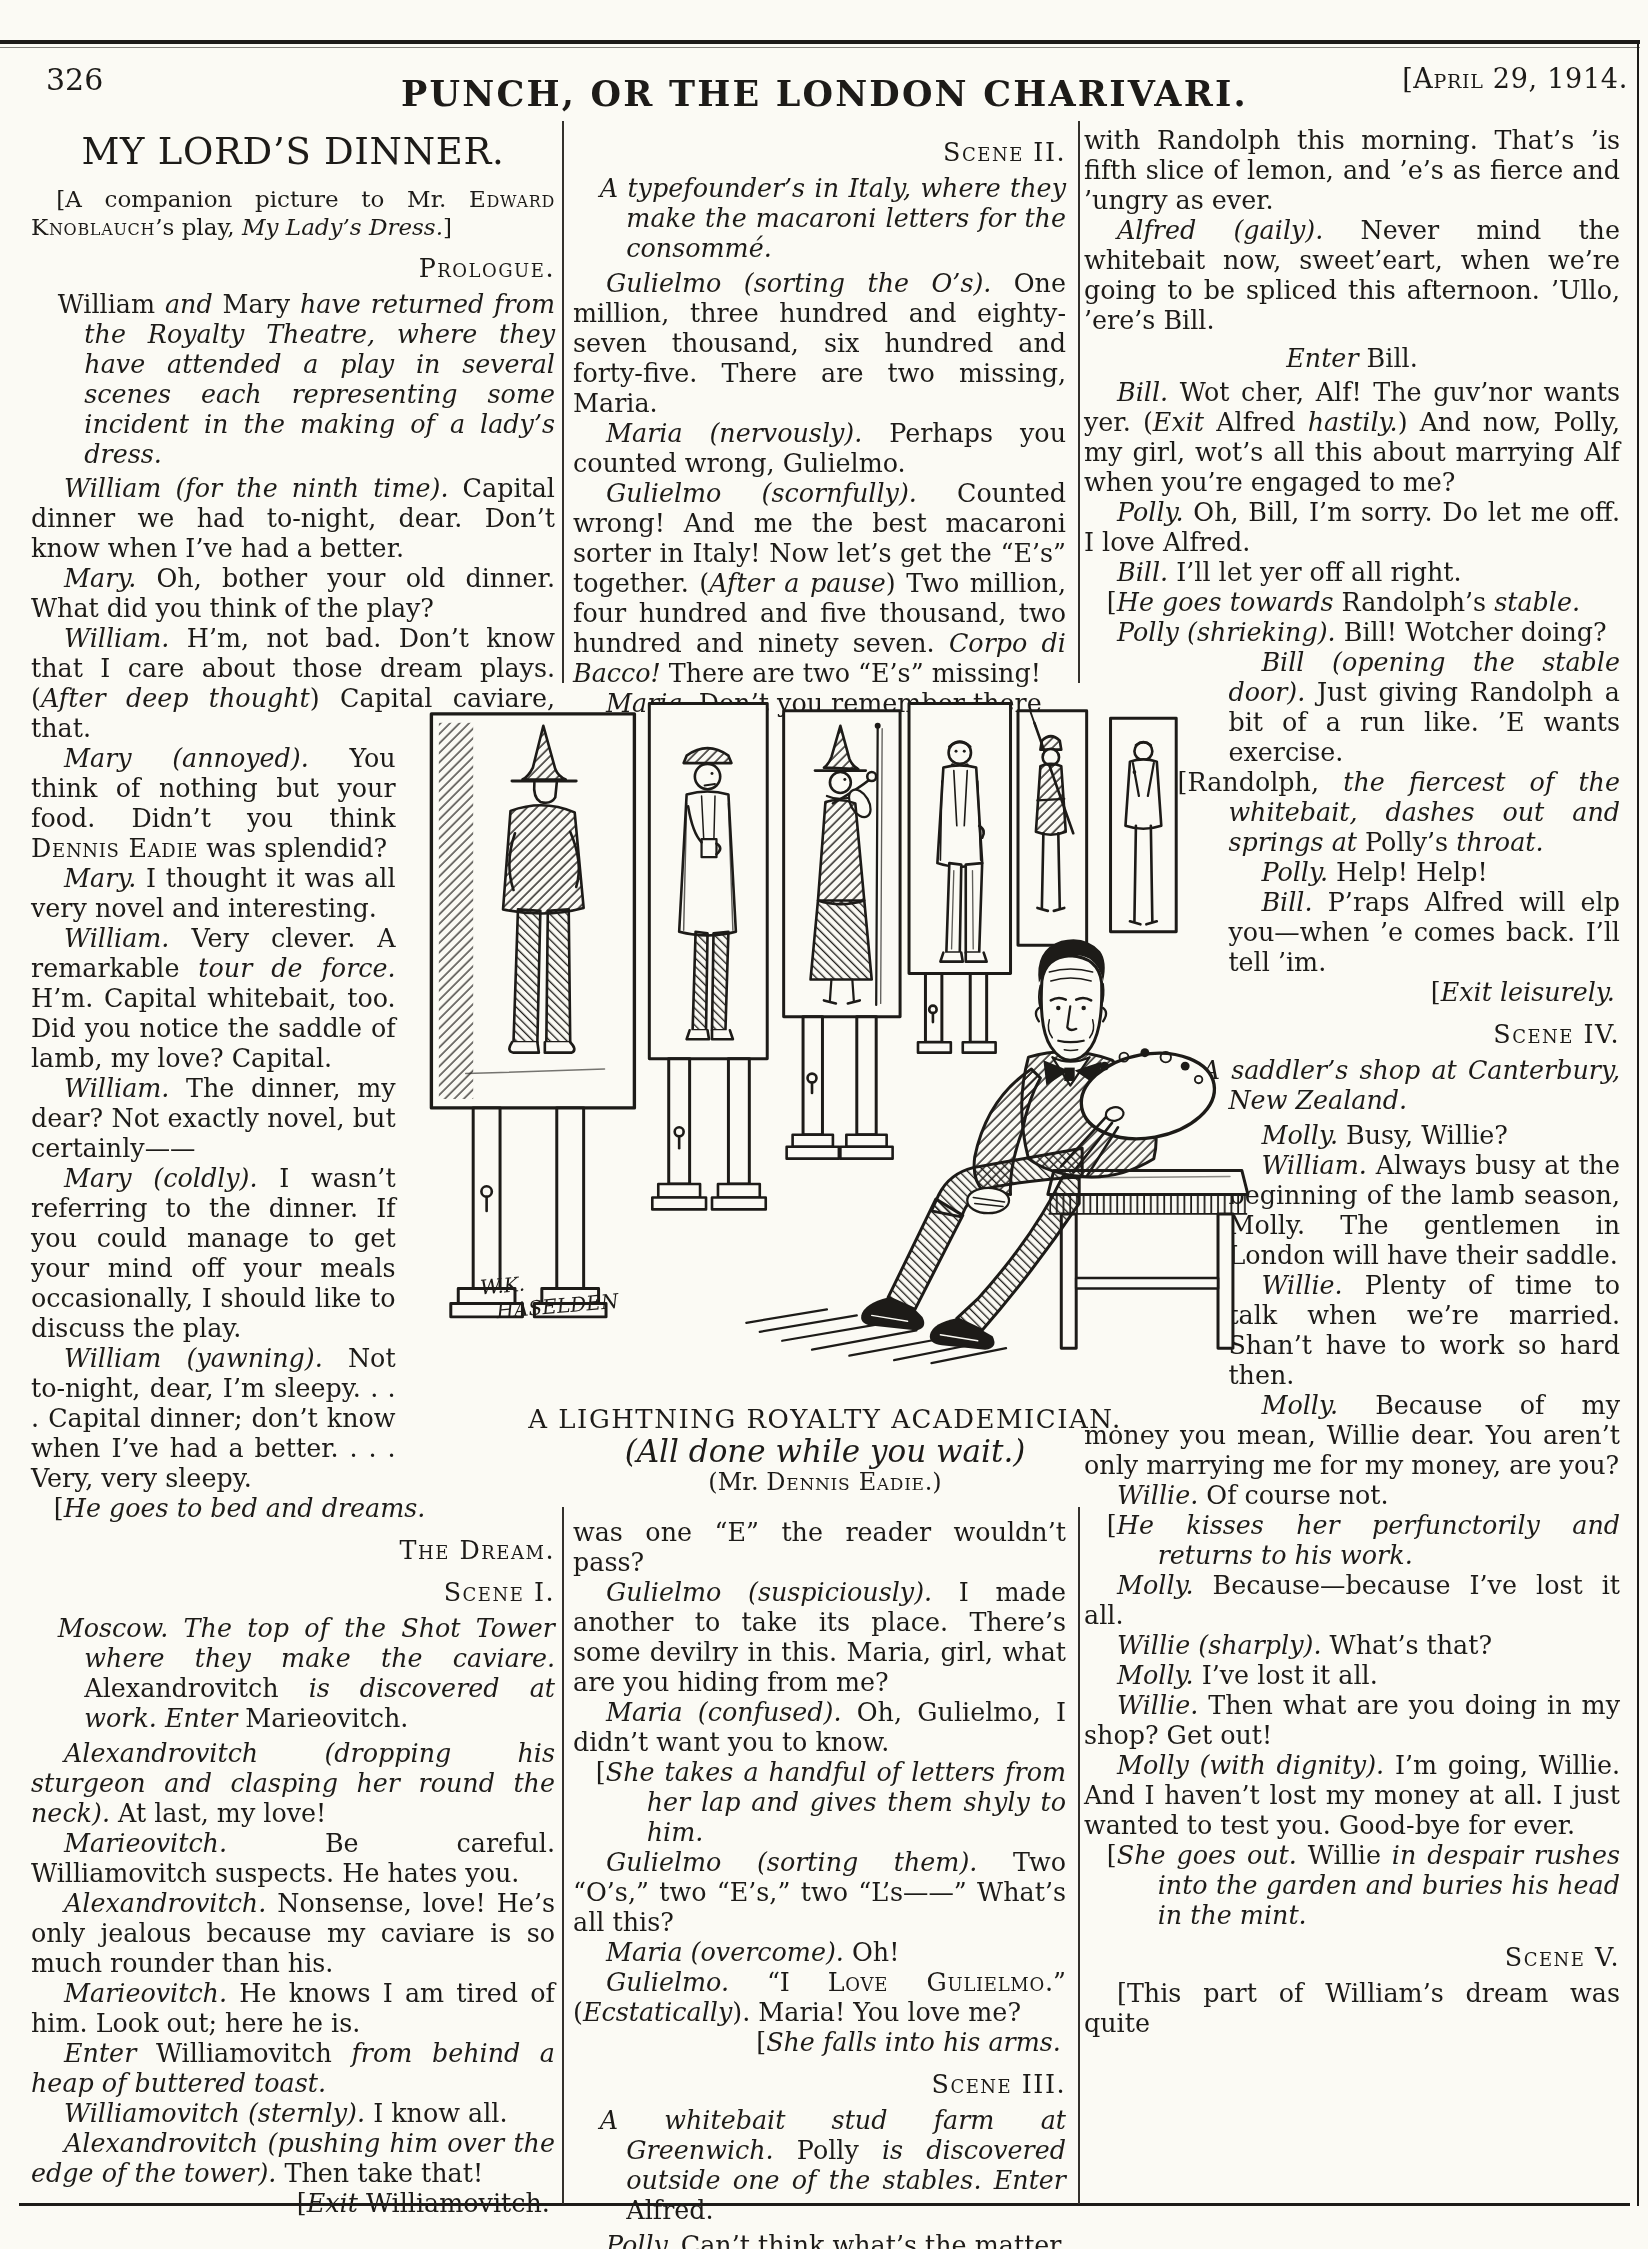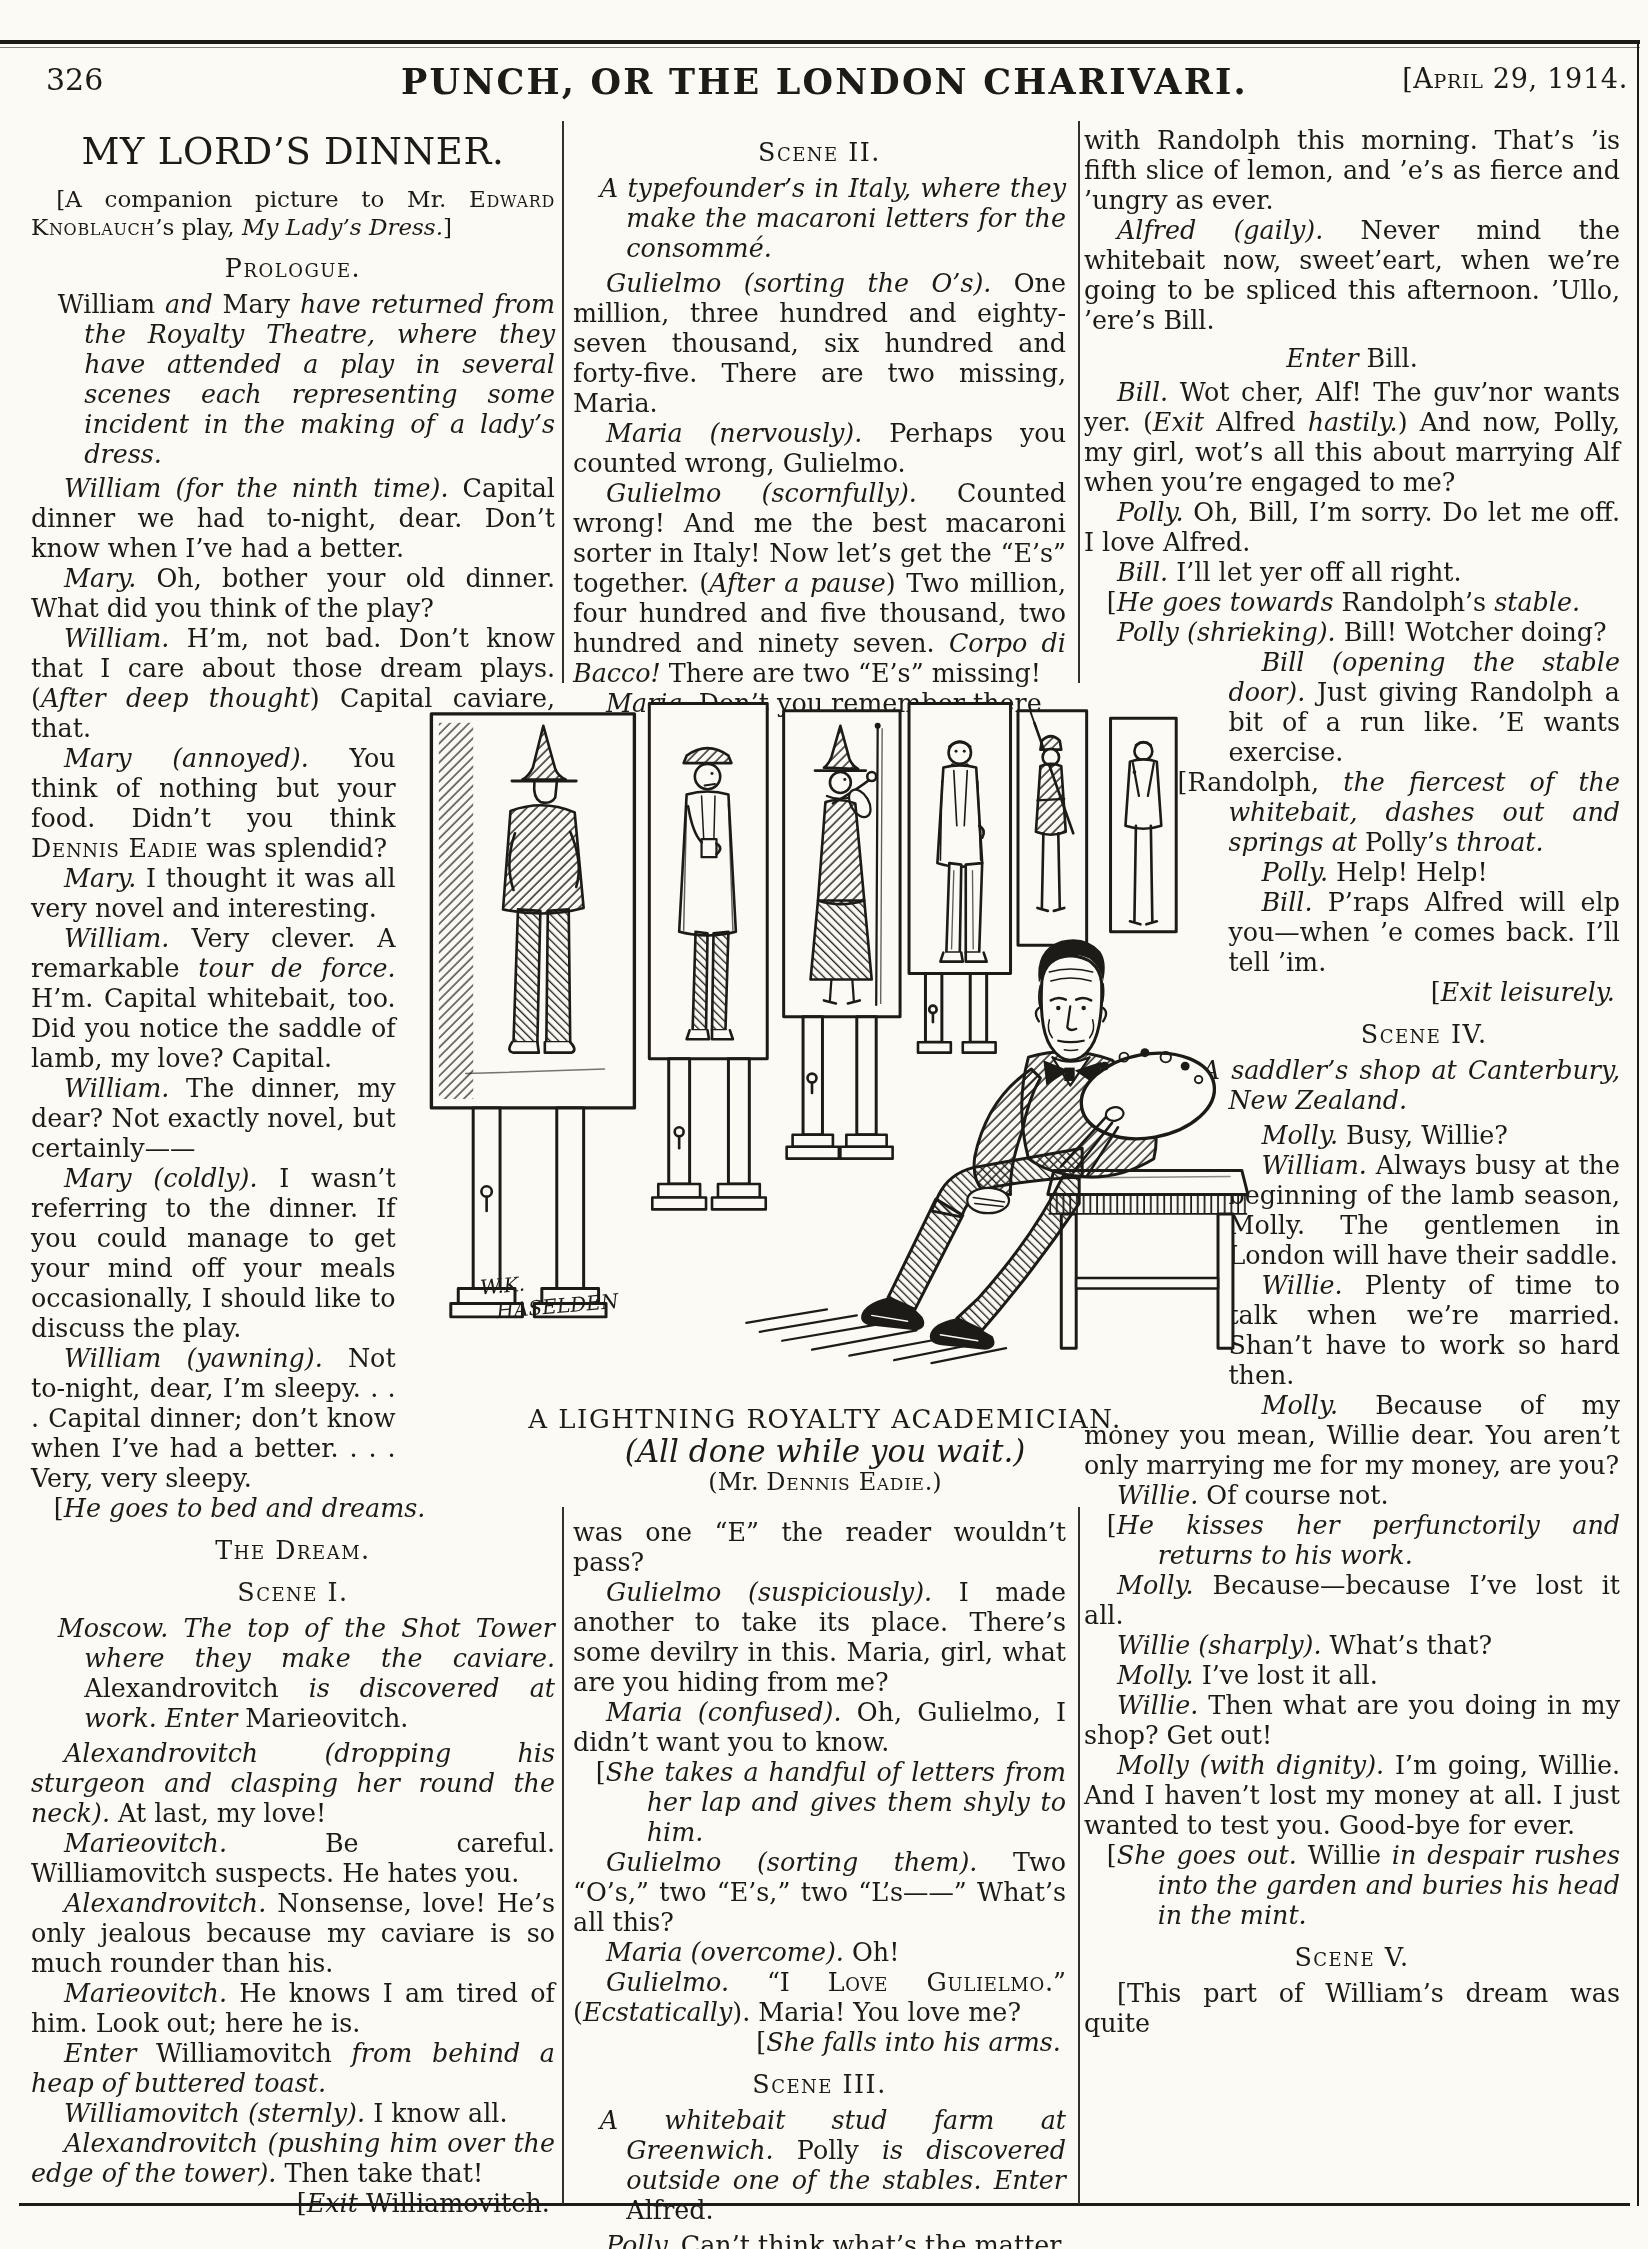--- a/index.html
+++ b/index.html
@@ -12,36 +12,36 @@
   #rightedge{left:1637px;top:40px;width:2.2px;height:2166px;}
   .vr{position:absolute;width:1.5px;background:#34312c;}
   #vr1a{left:562px;top:121px;height:562px;}
   #vr2a{left:1078px;top:121px;height:562px;}
   #vr1b{left:562px;top:1507px;height:697px;}
   #vr2b{left:1078px;top:1507px;height:697px;}
 
   
   .header{position:absolute;left:0;top:57px;width:1649px;height:52px;}
   .pageno{position:absolute;left:46px;top:4.5px;font-size:30px;}
-  .masthead{position:absolute;left:0;top:4px;width:100%;text-align:center;
+  .masthead{position:absolute;left:0;top:16px;width:100%;text-align:center;
             font-size:35px;font-weight:bold;letter-spacing:2.2px;}
   .issuedate{position:absolute;right:21px;top:6px;font-size:27px;font-variant:small-caps;letter-spacing:0.7px;}
 
   
   .col{position:absolute;font-size:25.4px;line-height:30px;text-align:justify;}
   #col1{left:31px;top:128px;width:524px;}
   #col2a{left:573px;top:125px;width:493px;}
   #col2b{left:573px;top:1517px;width:493px;}
   #col3{left:1084px;top:125px;width:536px;}
 
   .blk{margin:0;}
   .b-title{text-align:center;font-size:37px;line-height:43px;font-weight:normal;
            letter-spacing:0.7px;margin:1.5px 0 12px;text-indent:0;}
   .b-note{font-size:23px;line-height:28px;text-indent:1.1em;margin:0 0 4.5px;}
-  .b-head{text-align:center;text-indent:0;margin:12px 0 6px;}
+  .b-head{text-align:right;text-indent:0;margin:12px 0 6px;}
   .b-head .seg-s{letter-spacing:1.5px;}
   .b-enter{text-align:center;text-indent:0;margin:7.5px 0 4.5px;}
   .b-stage{padding-left:2.1em;text-indent:-1.05em;margin:3px 0 4.5px;}
   .b-p{text-indent:1.3em;}
   .b-cont{text-indent:0;}
   .b-sdir{padding-left:2.9em;text-indent:-2em;}
   .b-exit{text-align:right;padding-right:.2em;}
   .seg-i{font-style:italic;}
   .seg-s{font-variant:small-caps;letter-spacing:0.7px;}
   .cut{display:block;}

